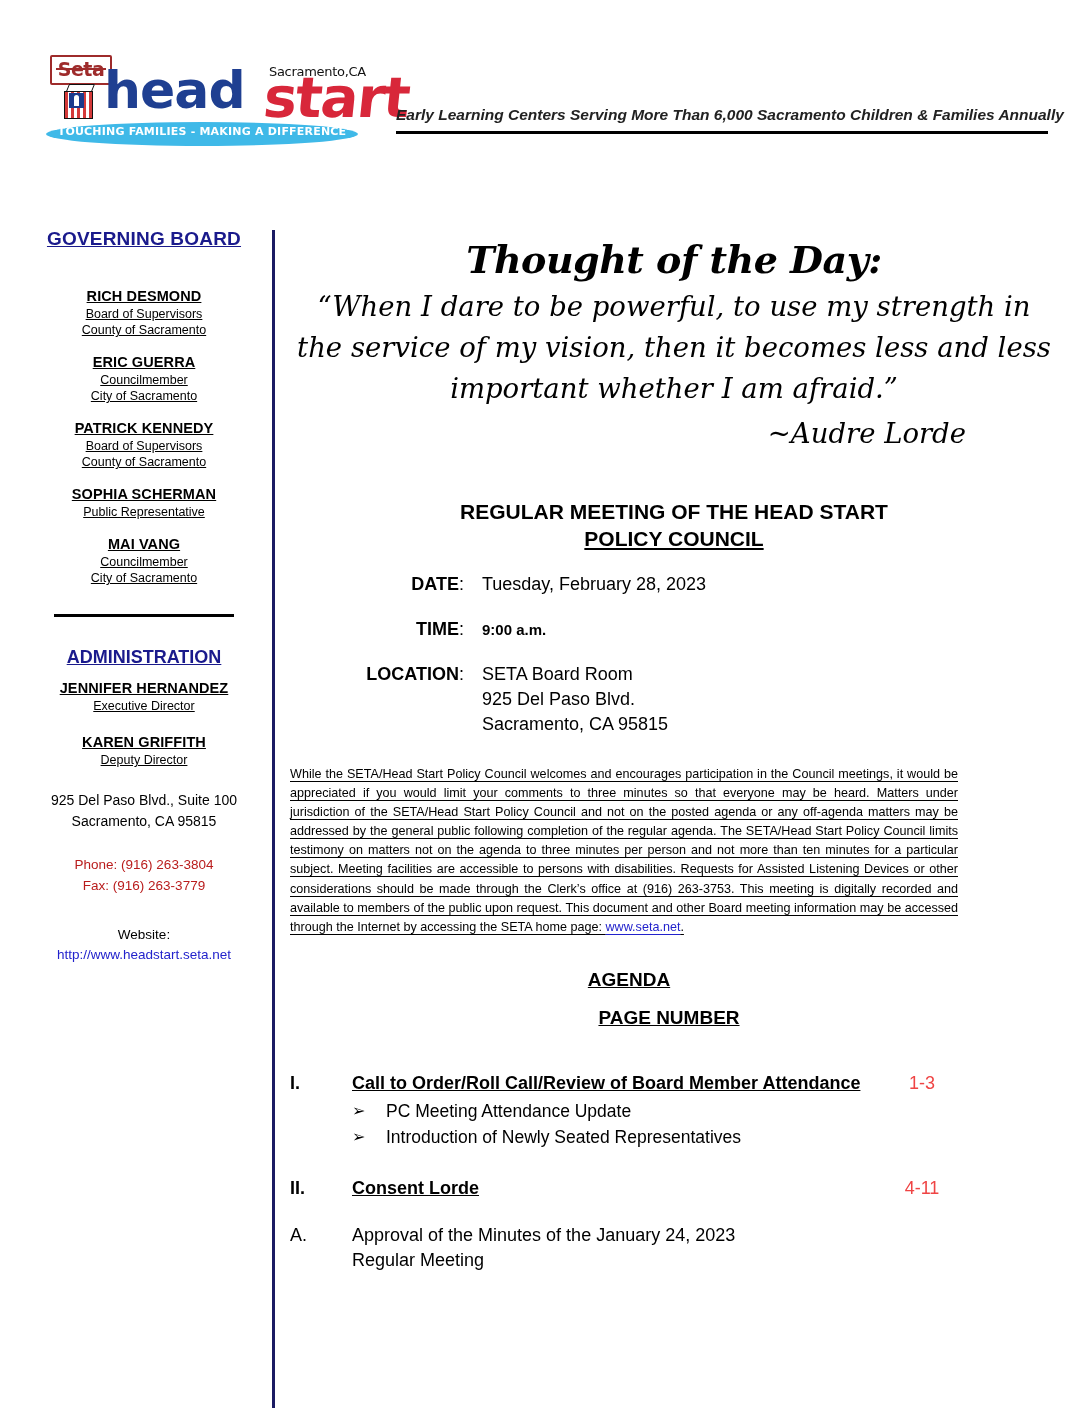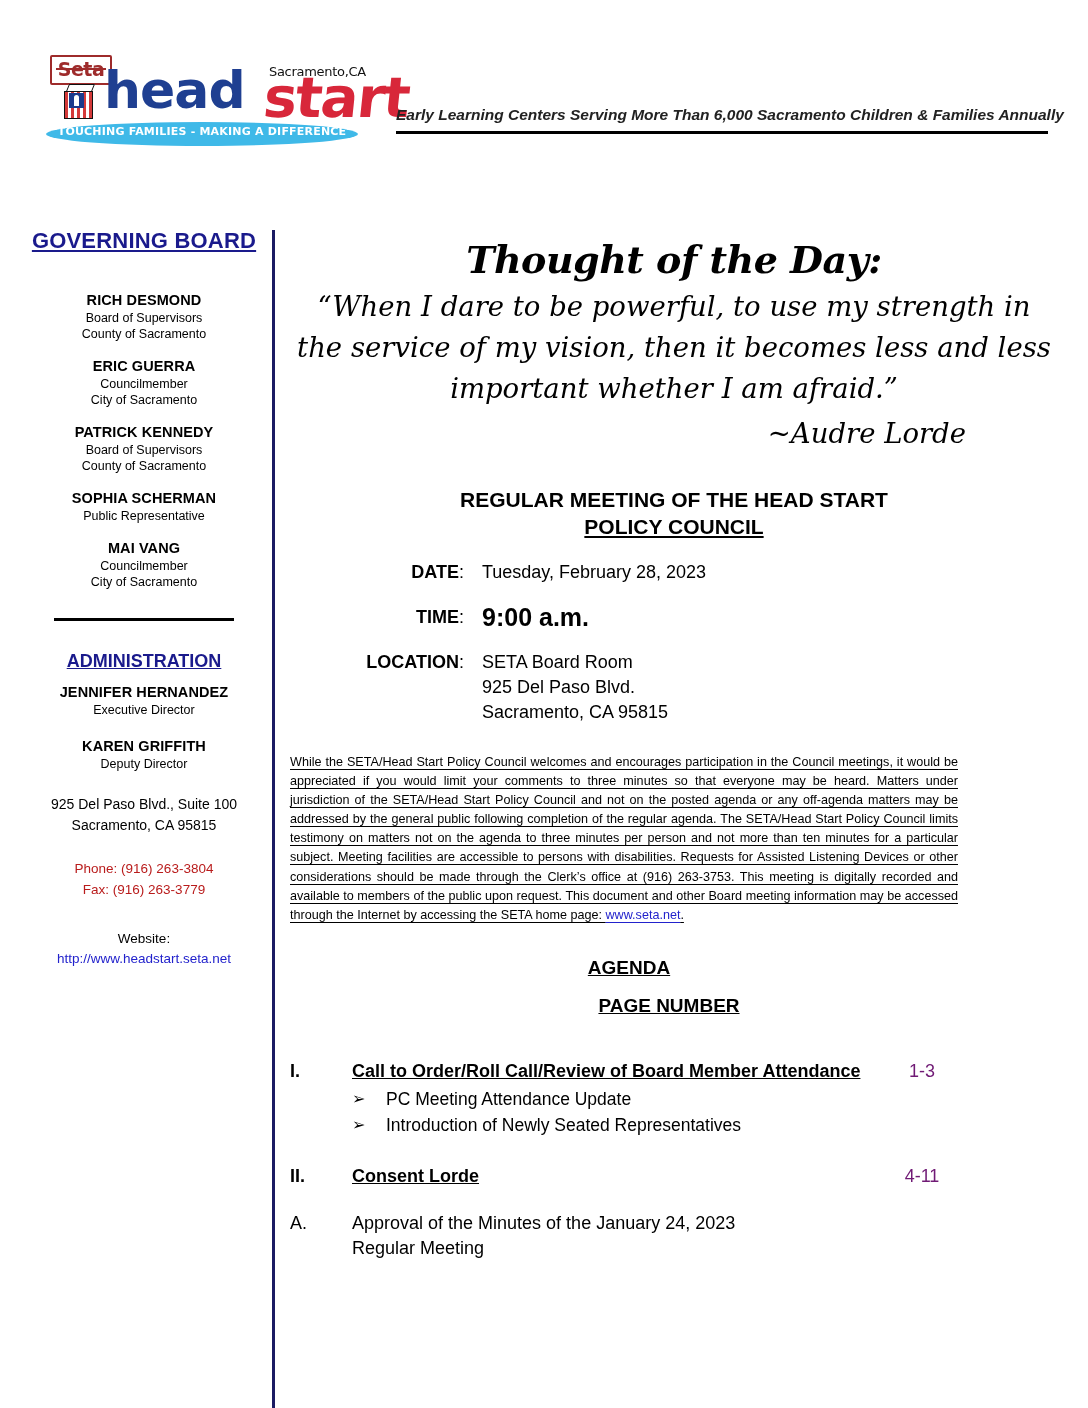--- a/index.html
+++ b/index.html
@@ -173,27 +173,27 @@
   .sidebar {
     position: absolute;
     left: 20px;
     top: 228px;
     width: 248px;
     text-align: center;
   }
   .sb-title {
     font-family: "Liberation Sans", sans-serif;
     font-weight: bold;
-    font-size: 22px;
+    font-size: 19px;
     color: #1a1a8c;
     text-decoration: underline;
     letter-spacing: 0.2px;
     margin-bottom: 36px;
   }
-  .sb-person { margin-bottom: 14px; }
+  .sb-person { margin-bottom: 14px; text-decoration: underline; }
   .sb-name {
     font-family: "Liberation Sans", sans-serif;
     font-weight: bold;
     font-size: 14.5px;
     color: #000;
     line-height: 20px;
     letter-spacing: 0.1px;
   }
   .sb-role {
     font-family: "Liberation Sans", sans-serif;
@@ -277,21 +277,21 @@
     font-family: "DejaVu Serif", serif;
     font-style: italic;
     font-size: 27.5px;
     line-height: 41px;
     text-align: right;
     color: #000;
     margin: 4px 92px 0 0;
   }
 
   .meeting-title {
-    margin-top: 32px;
+    margin-top: 44px;
     text-align: center;
     font-family: "Liberation Sans", sans-serif;
     font-weight: bold;
     font-size: 21px;
     line-height: 27px;
     color: #000;
   }
   .meeting-title .sub { text-decoration: underline; }
 
   .detail-row {
@@ -311,21 +311,21 @@
   }
   .detail-label .colon { font-weight: normal; }
   .detail-value {
     font-family: "Liberation Sans", sans-serif;
     font-size: 18px;
     line-height: 25px;
     color: #000;
   }
   .detail-value.bold {
     font-weight: bold;
-    font-size: 25px;
+    font-size: 15px;
   }
   .detail-value .line { display: block; }
 
   .notice {
     margin-top: 28px;
     font-family: "Liberation Sans", sans-serif;
     font-size: 12.6px;
     line-height: 19.1px;
     color: #000;
     text-align: justify;
@@ -402,21 +402,21 @@
     flex: 0 0 34px;
     font-family: "DejaVu Sans", sans-serif;
     font-size: 16px;
   }
   .ai-page {
     flex: 0 0 120px;
     text-align: center;
     font-family: "Liberation Sans", sans-serif;
     font-size: 18px;
     line-height: 25px;
-    color: #701a75;
+    color: #ef4444;
   }
   .gap-sm { height: 26px; }
   .gap-md { height: 22px; }
 </style>
 </head>
 <body>
 
 <div class="header">
 
   <div class="logo-block">

